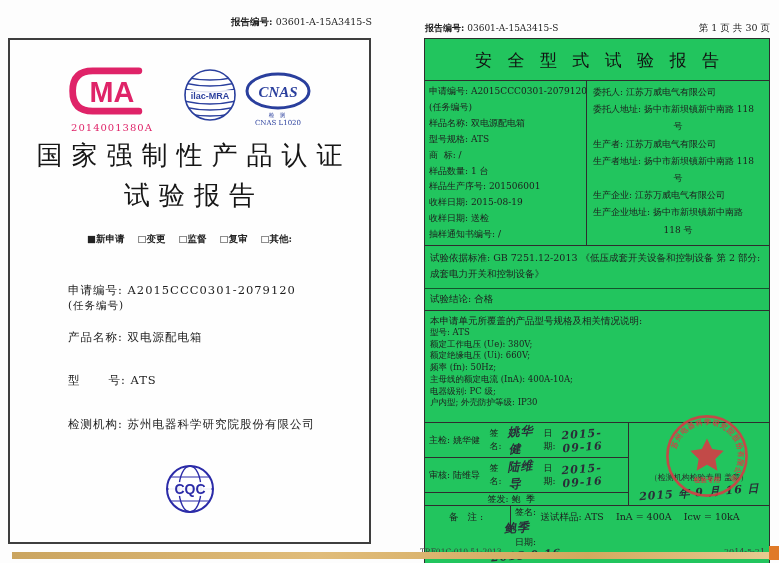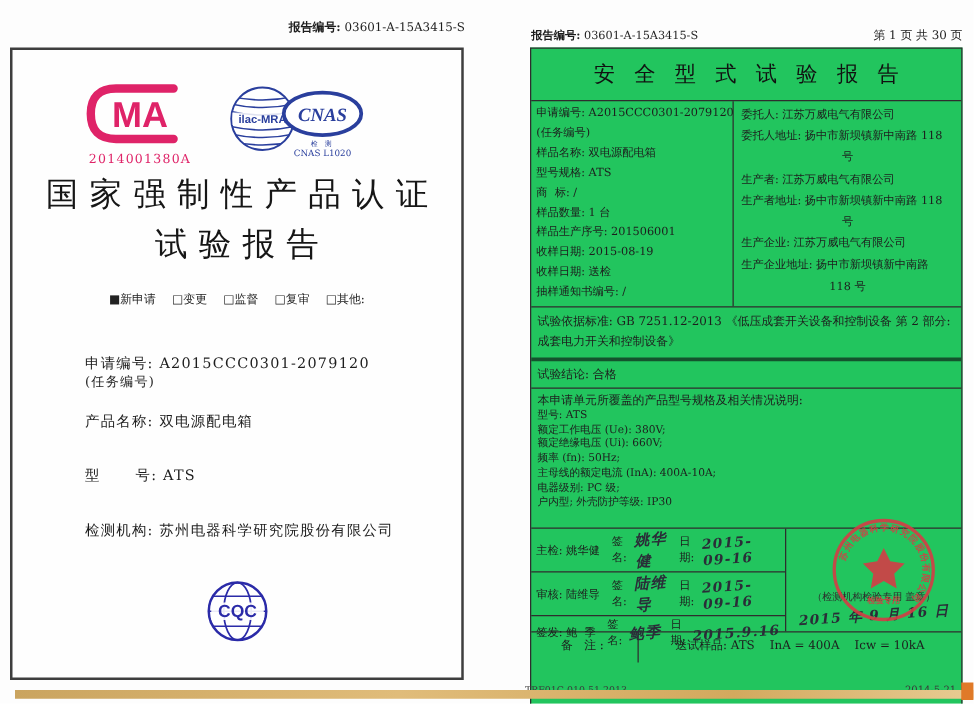--- a/index.html
+++ b/index.html
@@ -10,46 +10,46 @@
   .lp-report { position:absolute; top:16px; left:160px; width:212px; text-align:right; font-size:9.5px; }
   .lp-report b { font-weight:bold; }
   .lp-box { position:absolute; left:8px; top:38px; width:363px; height:506px; border:2px solid #3e3e3e; background:#fefefe; }
   .logo-group { position:absolute; text-align:center; }
   .cma-num { font-size:10px; color:#df2368; letter-spacing:1px; margin-top:-2px; }
   .cnas-sub { font-size:5.5px; color:#2a3f9d; letter-spacing:2px; margin-top:-3px; }
   .cnas-code { font-size:7px; color:#2a3f9d; }
   .lp-title1 { position:absolute; top:98px; left:0; width:100%; text-align:center; font-size:26px; letter-spacing:9px; text-indent:9px; color:#161616; }
   .lp-title2 { position:absolute; top:138px; left:0; width:100%; text-align:center; font-size:26px; letter-spacing:9px; text-indent:9px; color:#161616; }
   .lp-checks { position:absolute; top:193px; left:0; width:100%; text-align:center; font-size:9.5px; color:#222; }
-  .lp-checks span.cb { margin:0 5px; white-space:pre; }
+  .lp-checks span.cb { margin:0 5px; white-space:pre;font-weight:bold; }
   .lp-field { position:absolute; left:58px; font-size:11.5px; letter-spacing:1px; white-space:pre; }
   .lp-sub { position:absolute; left:58px; font-size:10.5px; letter-spacing:1px; }
   .lp-cqc { position:absolute; top:418px; left:0; width:100%; text-align:center; }
 
   
   .rp-header-l { position:absolute; top:22px; left:425px; font-size:9px; }
   .rp-header-l b { font-weight:bold; }
   .rp-header-r { position:absolute; top:22px; left:620px; width:150px; text-align:right; font-size:9.5px; font-weight:normal; }
   .rp-table { position:absolute; left:424px; top:38px; width:346px; height:560px; border:1.5px solid #2e2e2e; background:#22c55e; font-size:9px; }
   .rp-title { height:42px; line-height:42px; text-align:center; font-size:17px; letter-spacing:5px; text-indent:5px; border-bottom:1px solid #2e2e2e; color:#111; }
   .rp-info { display:flex; height:165px; border-bottom:1px solid #2e2e2e; }
   .rp-info-l { width:162px; border-right:1px solid #2e2e2e; padding:3px 4px; }
   .rp-info-l div { line-height:15.9px; white-space:pre; }
   .rp-info-r { flex:1; padding:3px 6px; }
   .rp-info-r div { line-height:17.2px; white-space:pre; }
   .rp-info-r div.cont { text-align:center; }
-  .rp-standard { height:43px; border-bottom:3px solid #14532d; padding:4px 5px; font-size:9.5px; line-height:16px; }
+  .rp-standard { height:43px; border-bottom:1px solid #14532d; padding:4px 5px; font-size:9.5px; line-height:16px; }
   .rp-conclusion { height:22px; border-bottom:1px solid #2e2e2e; padding:4px 5px; font-size:9.5px; }
   .rp-coverage { height:112px; border-bottom:1px solid #2e2e2e; padding:3px 5px; }
   .rp-coverage .cov-title { font-size:9.5px; line-height:13px; }
   .rp-coverage .spec { font-size:8.5px; line-height:11.7px; }
   .rp-sign { display:flex; height:83px; border-bottom:1px solid #2e2e2e; }
   .rp-sign-left { width:203px; display:flex; flex-direction:column; }
   .sign-row { flex:1; display:flex; align-items:center; padding:0 4px; border-bottom:1px solid #2e2e2e; }
-  .sign-row:last-child { border-bottom:none; }
+  .sign-row:last-child { border-bottom:none;flex-direction:column; }
   .sign-role { width:78px; white-space:pre; }
   .sign-lbl { margin-right:2px; }
   .rp-stamp-cell { flex:1; position:relative; border-left:1px solid #2e2e2e; }
   .stamp-svg { position:absolute; left:34px; top:-11px; }
   .stamp-caption { position:absolute; top:49px; left:0; width:100%; text-align:center; font-size:8px; color:#2c2c2c; }
   .stamp-date { position:absolute; top:62px; left:0; width:100%; text-align:center; }
   .rp-remark { display:flex; height:24px; }
   .rp-remark-lbl { width:86px; border-right:1px solid #2e2e2e; text-align:center; line-height:22px; font-size:9.5px; letter-spacing:3px; }
   .rp-remark-val { flex:1; text-align:center; line-height:22px; white-space:pre; font-size:9.5px; }
   .footer-l { position:absolute; top:547px; left:420px; font-size:7.5px; color:#3a3a3a; }
@@ -96,21 +96,21 @@
           <path d="M 2 22 Q 28 28 54 22"></path>
             <path d="M 2 34 Q 28 40 54 34"></path>
           <path d="M 2 40 Q 28 46 54 40"></path>
             <path d="M 2 46 Q 28 52 54 46"></path>
         </g>
         <rect x="4" y="23" width="48" height="10" fill="#ffffff" opacity="0.85"></rect>
         <text x="28" y="31.5" text-anchor="middle" font-size="9" font-weight="bold" fill="#2a3f9d" font-family="'Liberation Sans',sans-serif">ilac-MRA</text>
       </svg>
     </div>
 
-    <div class="logo-group" style="left:212px; top:31px; width:72px;">
+    <div class="logo-group" style="left:232px; top:31px; width:72px;">
       <svg width="68" height="40" viewBox="0 0 68 40">
         <ellipse cx="34" cy="20" rx="31" ry="17" fill="#fff" stroke="#2a3f9d" stroke-width="3"></ellipse>
         <text x="34" y="26" text-anchor="middle" font-size="15" font-style="italic" font-weight="bold" fill="#2a3f9d" font-family="'Liberation Serif',serif">CNAS</text>
       </svg>
       <div class="cnas-sub">检 测</div>
       <div class="cnas-code">CNAS L1020</div>
     </div>
 
     <div class="lp-title1">国家强制性产品认证</div>
     <div class="lp-title2">试验报告</div>

